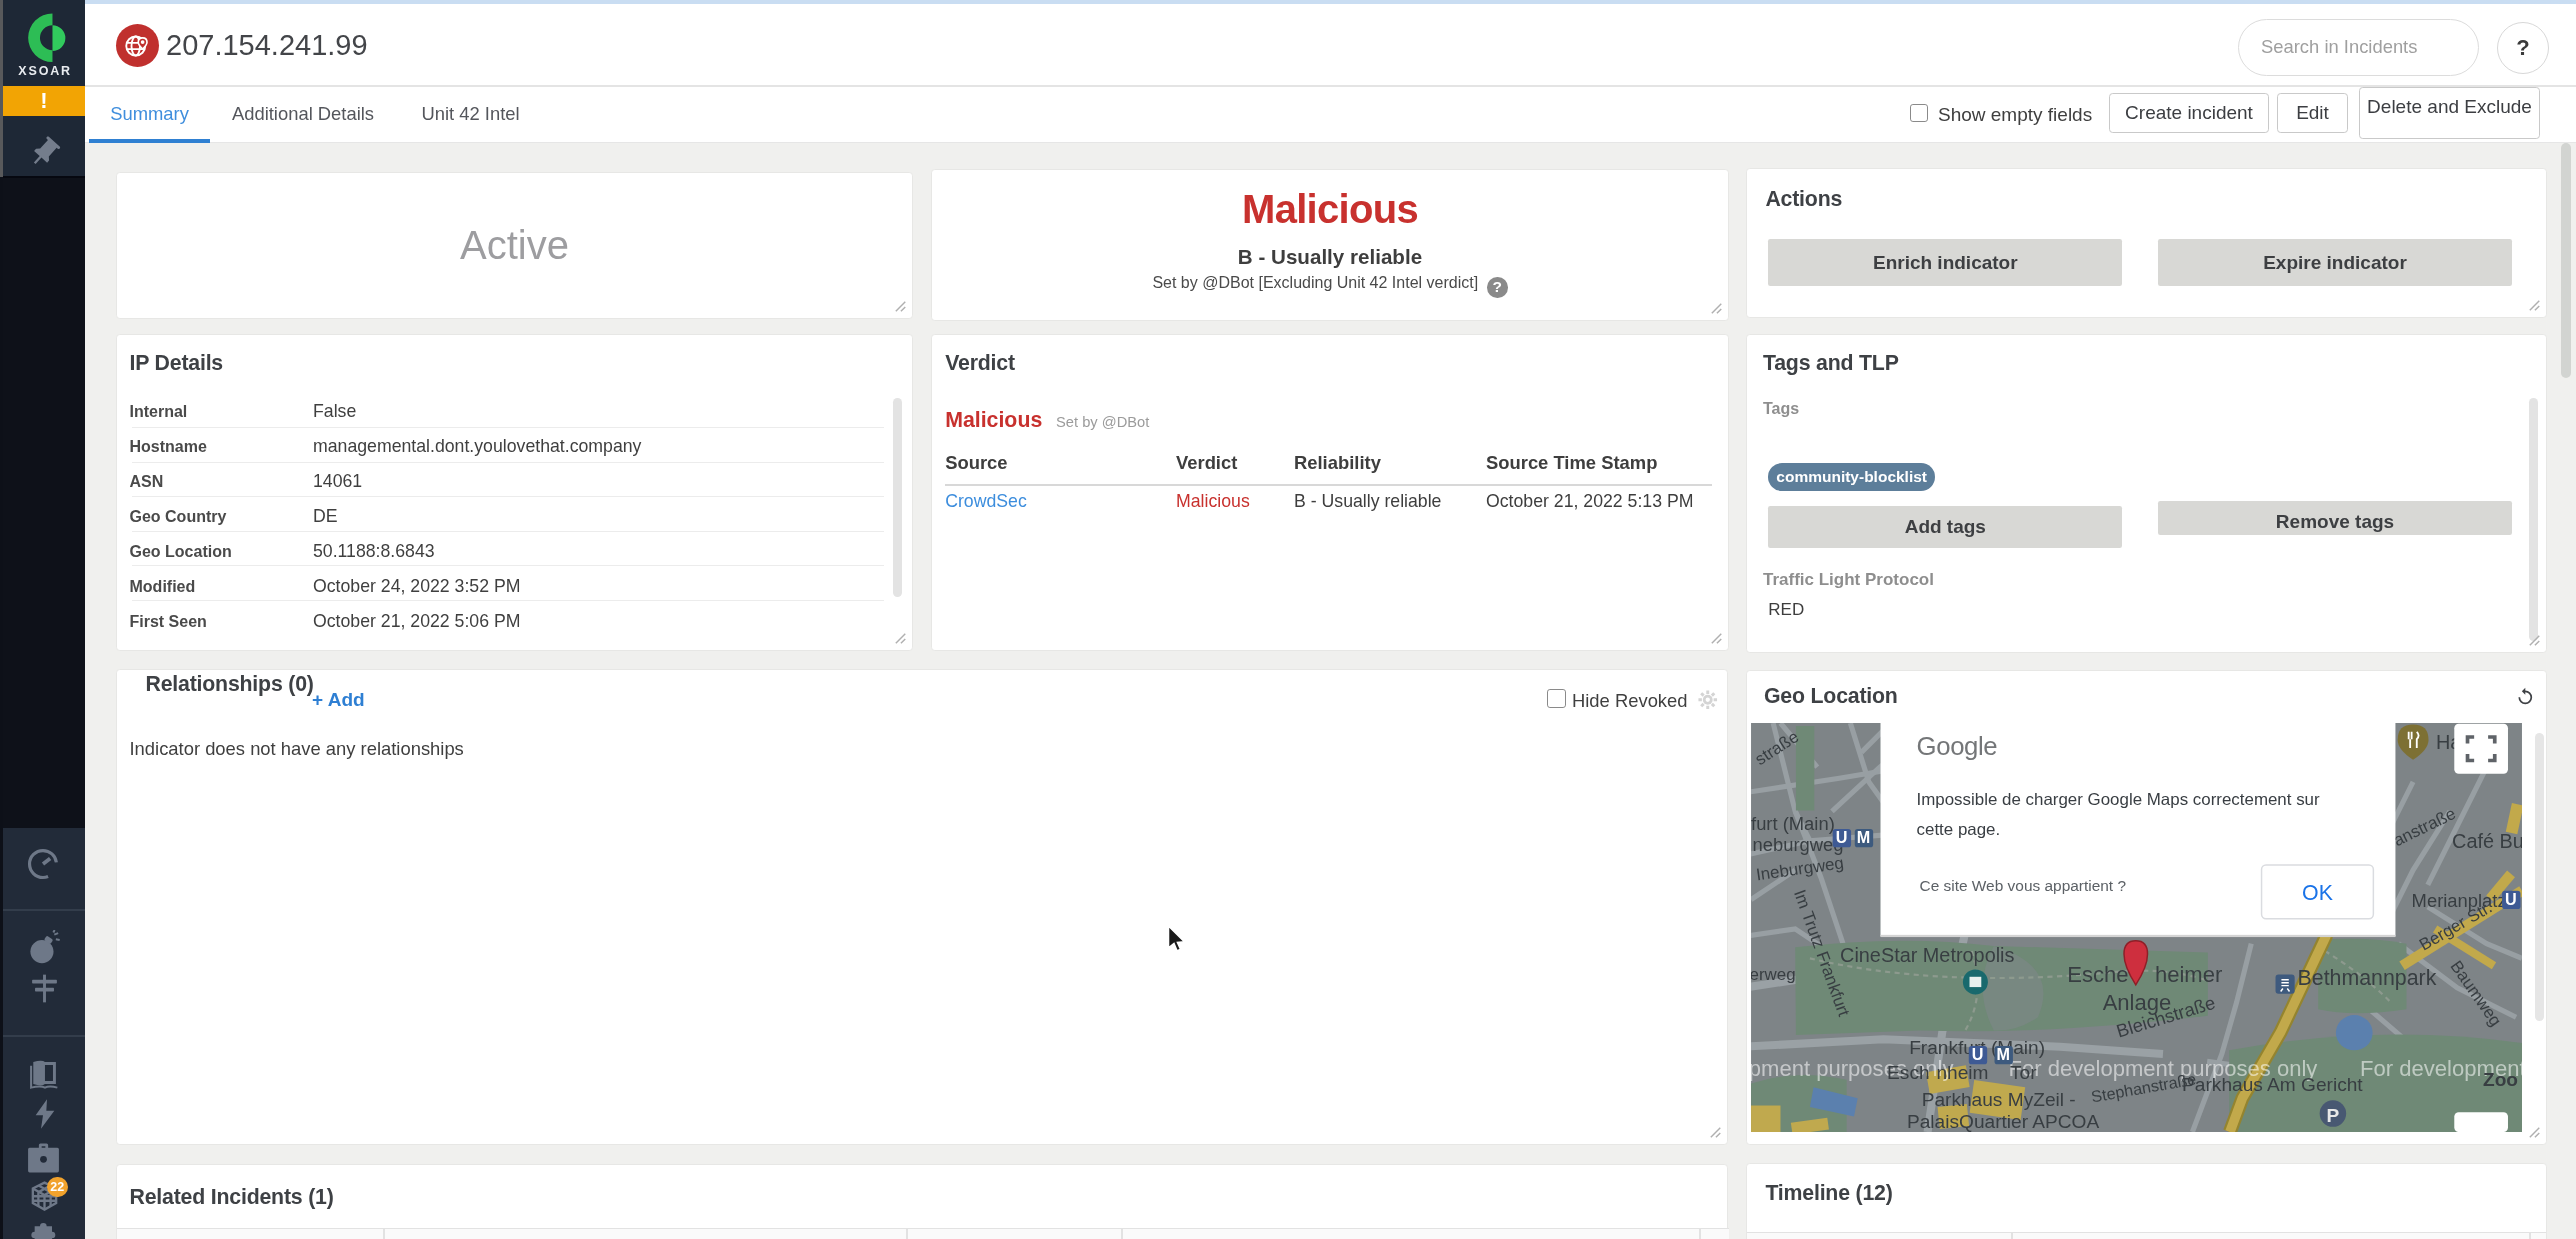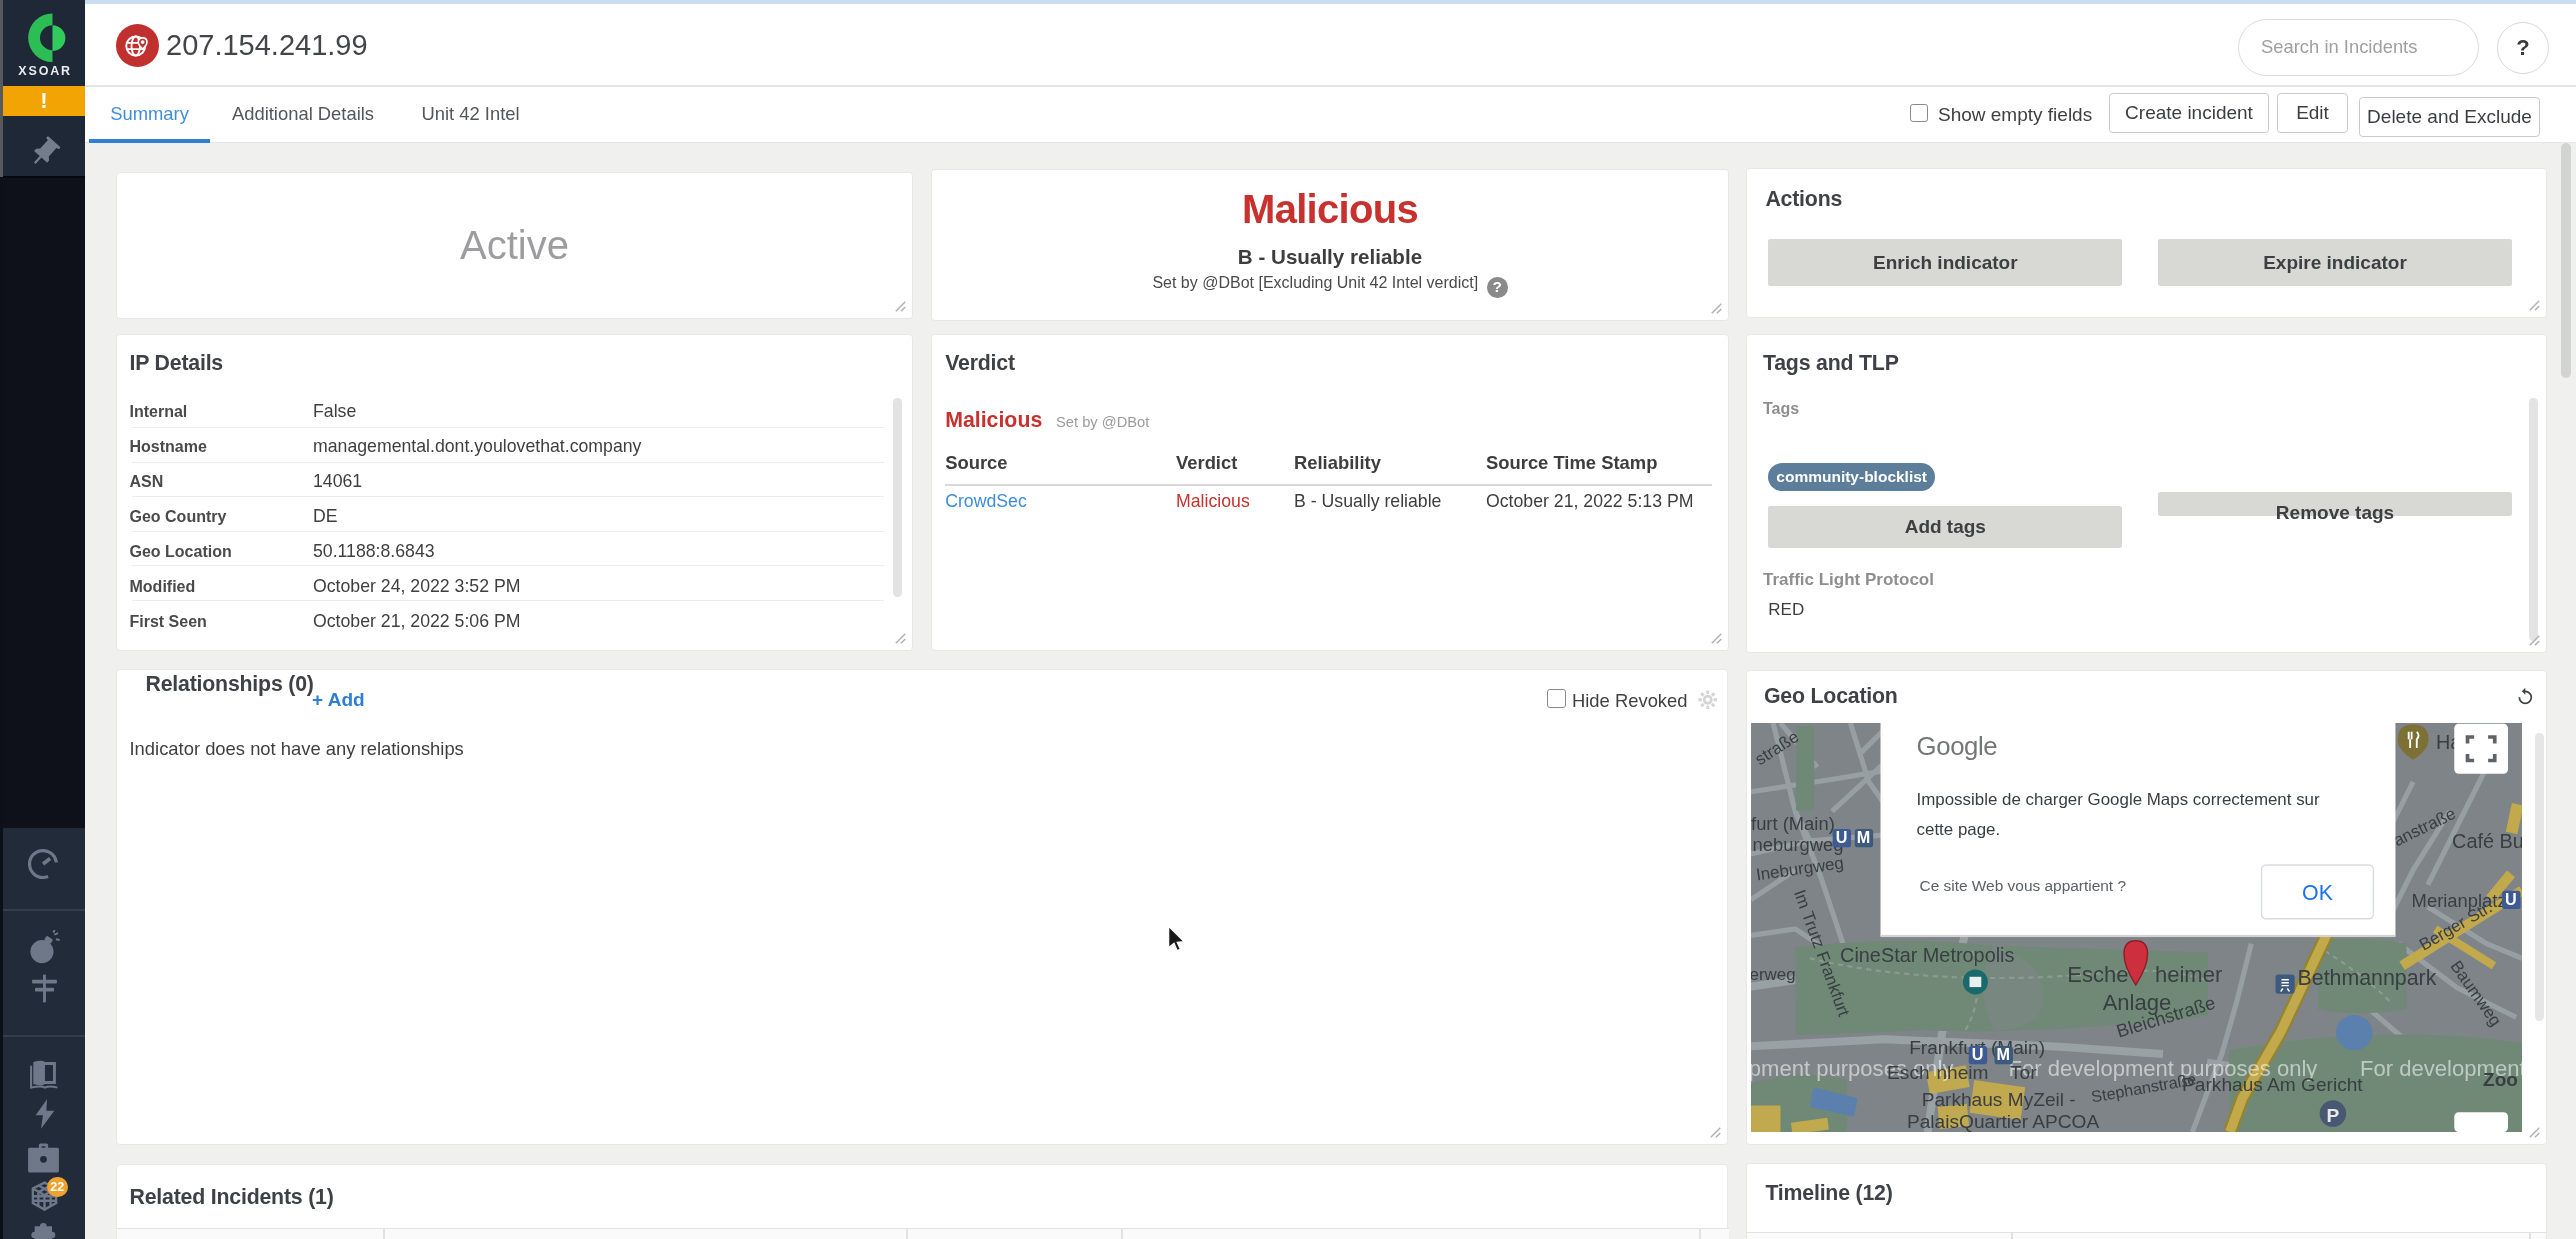--- a/index.html
+++ b/index.html
@@ -105,21 +105,21 @@
 <div class="abs" style="left:89px;top:103px;width:121px;text-align:center;font-size:18.4px;color:#3f8edd;white-space:nowrap;">Summary</div>
 <div class="abs" style="left:230px;top:103px;width:146px;text-align:center;font-size:18.4px;color:#54565c;white-space:nowrap;">Additional Details</div>
 <div class="abs" style="left:421px;top:103px;width:99px;text-align:center;font-size:18.4px;color:#54565c;white-space:nowrap;">Unit 42 Intel</div>
 <div class="abs" style="left:85px;top:142px;width:2491px;height:1.5px;background:#e6e6e6;"></div>
 <div class="abs" style="left:89px;top:139px;width:121px;height:4.4px;background:#2f80d2;"></div>
 
 <div class="abs" style="left:1910px;top:104px;width:18.4px;height:18.4px;border:1.5px solid #8a8a8a;border-radius:2.9px;background:#fff;"></div>
 <div class="abs" style="left:1938px;top:104px;font-size:19px;color:#3f3f3f;white-space:nowrap;">Show empty fields</div>
 <div class="obtn" style="left:2109px;top:93px;width:160px;height:40px;line-height:38px;">Create incident</div>
 <div class="obtn" style="left:2277px;top:93px;width:71px;height:40px;line-height:38px;">Edit</div>
-<div class="obtn" style="left:2359px;top:97px;width:181px;height:40px;line-height:38px;">Delete and Exclude</div>
+<div class="obtn" style="left:2359px;top:87px;width:181px;height:52px;line-height:38px;">Delete and Exclude</div>
 
 <div class="abs" style="left:85px;top:143px;width:2491px;height:1096px;background:#f0f0ee;"></div>
 
 <div class="abs" style="left:2561px;top:143px;width:10.3px;height:235px;background:#d2d4d1;border-radius:5.2px;"></div>
 
 <div class="card" style="left:116px;top:172px;width:797px;height:147px;">
   <div class="abs" style="left:0;top:25px;width:100%;text-align:center;font-size:40px;color:#9d9da0;margin-top:25px;">Active</div>
   <svg class="rsz" viewBox="0 0 22 22">
       <path d="M21 8 L8 21 M21 15 L15 21" stroke="#b0b0b0" stroke-width="2" fill="none"></path>
     </svg>
@@ -177,21 +177,21 @@
   <svg class="rsz" viewBox="0 0 22 22">
       <path d="M21 8 L8 21 M21 15 L15 21" stroke="#b0b0b0" stroke-width="2" fill="none"></path>
     </svg>
 </div>
 
 <div class="card" style="left:1746px;top:334px;width:801px;height:319px;">
   <div class="hd abs" style="left:16px;top:16px;">Tags and TLP</div>
   <div class="abs" style="left:16px;top:65px;font-size:16px;font-weight:bold;color:#8e8e8e;">Tags</div>
   <div class="abs" style="left:21.3px;top:128px;"><span class="pill">community-blocklist</span></div>
   <div class="graybtn" style="left:21.3px;top:171px;width:354px;height:42px;line-height:42px;">Add tags</div>
-  <div class="graybtn" style="left:411px;top:157px;width:354px;height:24px;line-height:42px;">Remove tags</div>
+  <div class="graybtn" style="left:411px;top:166px;width:354px;height:34px;line-height:42px;">Remove tags</div>
   <div class="abs" style="left:16px;top:235px;font-size:17px;font-weight:bold;color:#8e8e8e;">Traffic Light Protocol</div>
   <div class="abs" style="left:21.3px;top:265px;font-size:17px;color:#3e3e3e;">RED</div>
   <div class="abs" style="left:782px;top:63px;width:8.8px;height:243px;background:#e3e3e3;border-radius:4.4px;"></div>
   <svg class="rsz" viewBox="0 0 22 22">
       <path d="M21 8 L8 21 M21 15 L15 21" stroke="#b0b0b0" stroke-width="2" fill="none"></path>
     </svg>
 </div>
 
 <div class="card" style="left:116px;top:669px;width:1612px;height:476px;">
   <div class="hd abs" style="left:12.5px;top:2px;margin-left:16px;">Relationships (0)</div>

